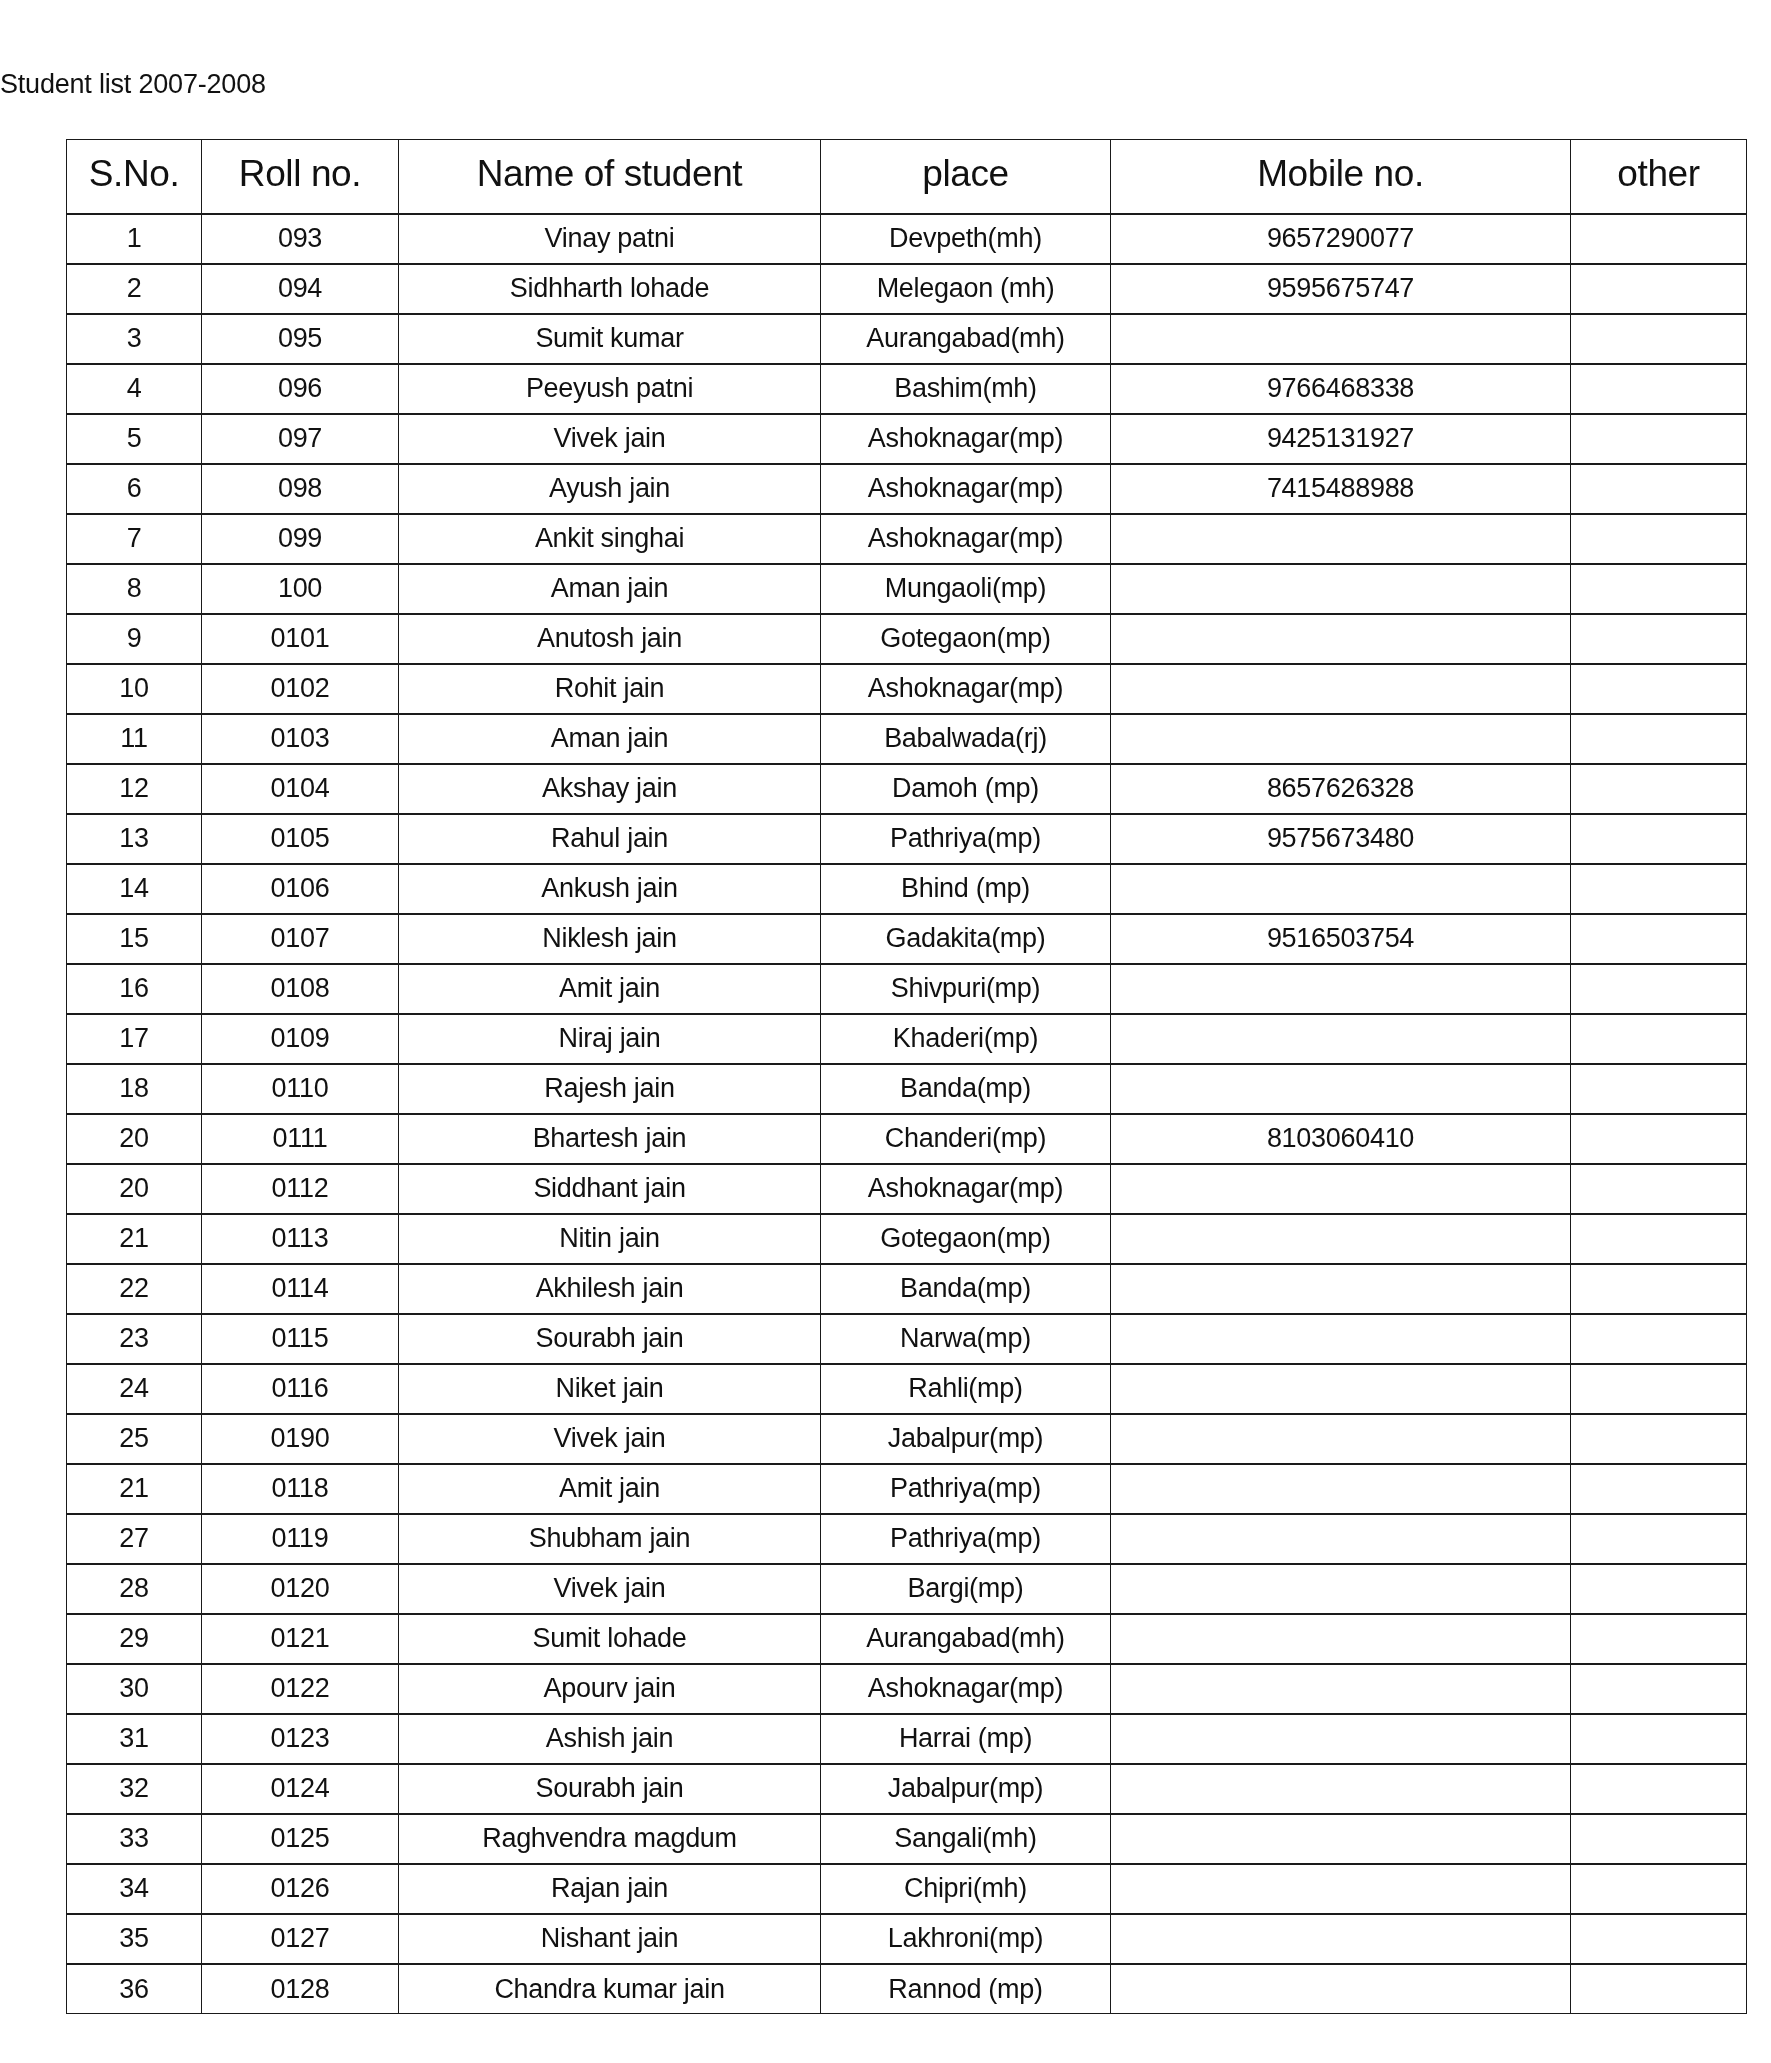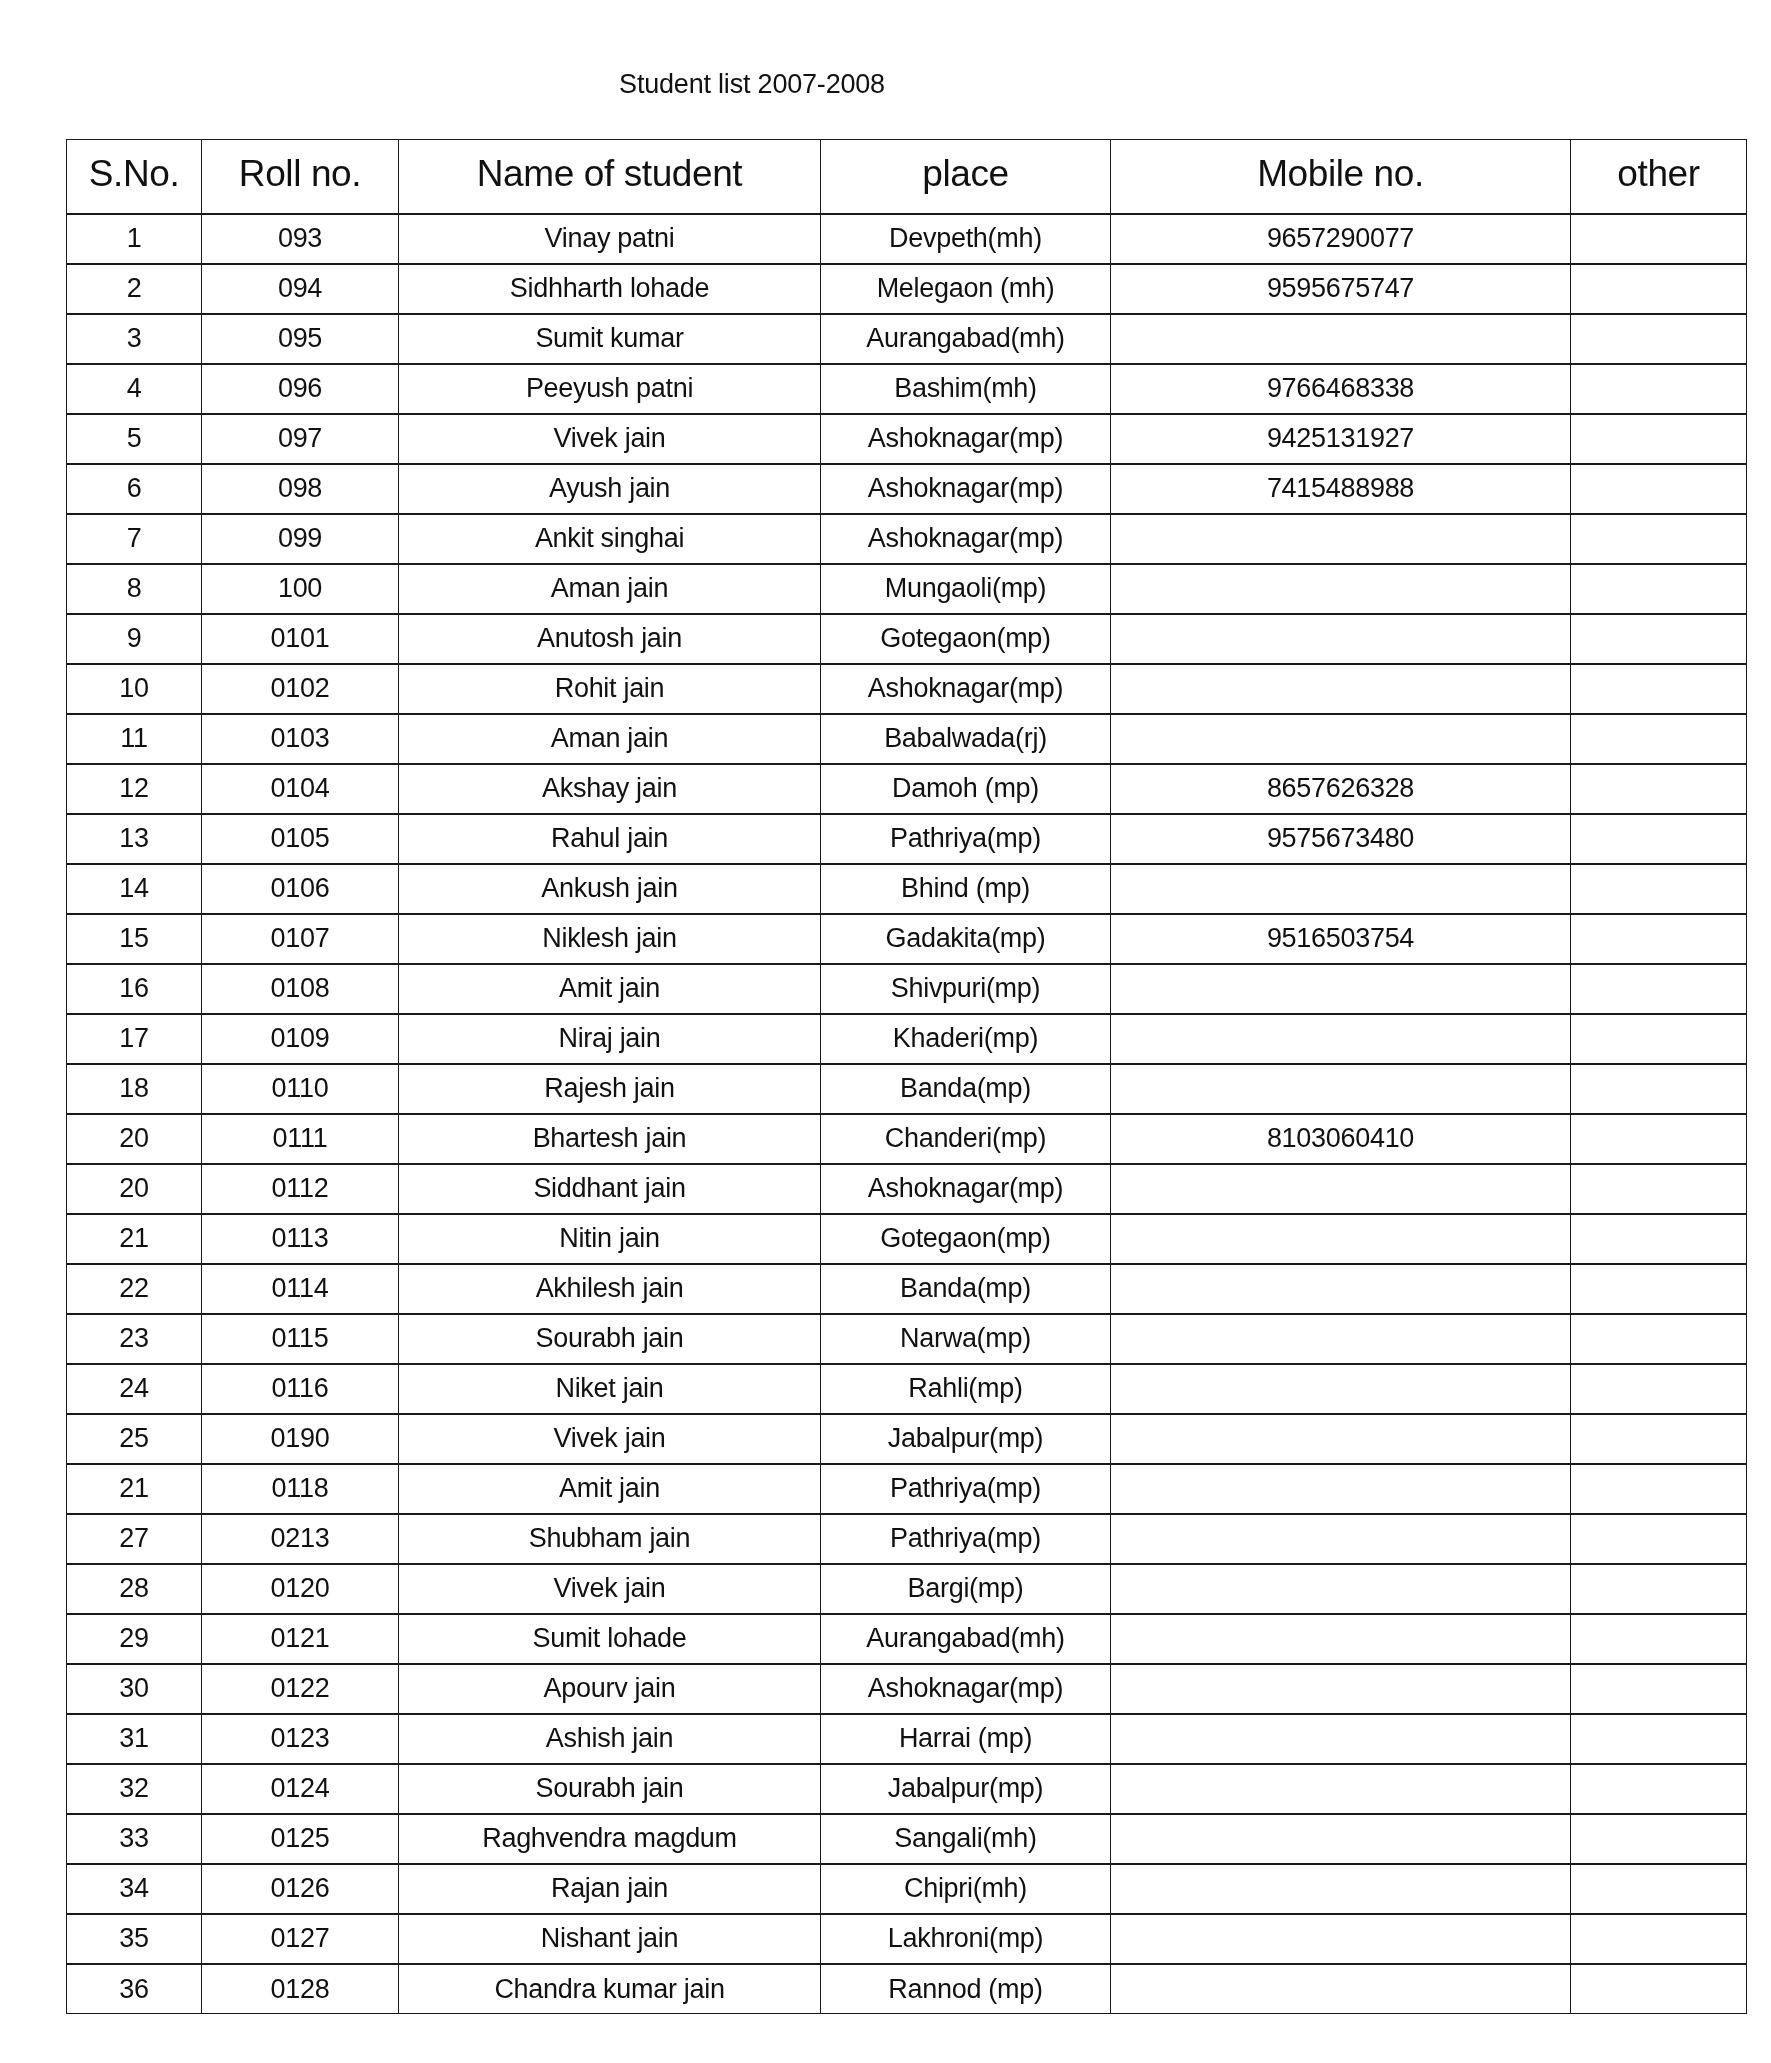--- a/index.html
+++ b/index.html
@@ -13,21 +13,21 @@
       position: relative;
       overflow: hidden;
       font-family: "Liberation Sans", "DejaVu Sans", sans-serif;
       color: #111111;
     }
     .page-title {
       position: absolute;
       left: 0;
       width: 1504px;
       top: 68px;
-      text-align: center;
+      text-align: left;
       font-size: 27px;
       line-height: 32px;
       letter-spacing: -0.2px;
     }
     table.student-table {
       position: absolute;
       left: 66px;
       top: 139px;
       width: 1681px;
       border-collapse: collapse;
@@ -289,21 +289,21 @@
       <tr>
         <td>21</td>
         <td>0118</td>
         <td>Amit jain</td>
         <td>Pathriya(mp)</td>
         <td></td>
         <td></td>
       </tr>
       <tr>
         <td>27</td>
-        <td>0213</td>
+        <td>0119</td>
         <td>Shubham jain</td>
         <td>Pathriya(mp)</td>
         <td></td>
         <td></td>
       </tr>
       <tr>
         <td>28</td>
         <td>0120</td>
         <td>Vivek jain</td>
         <td>Bargi(mp)</td>

